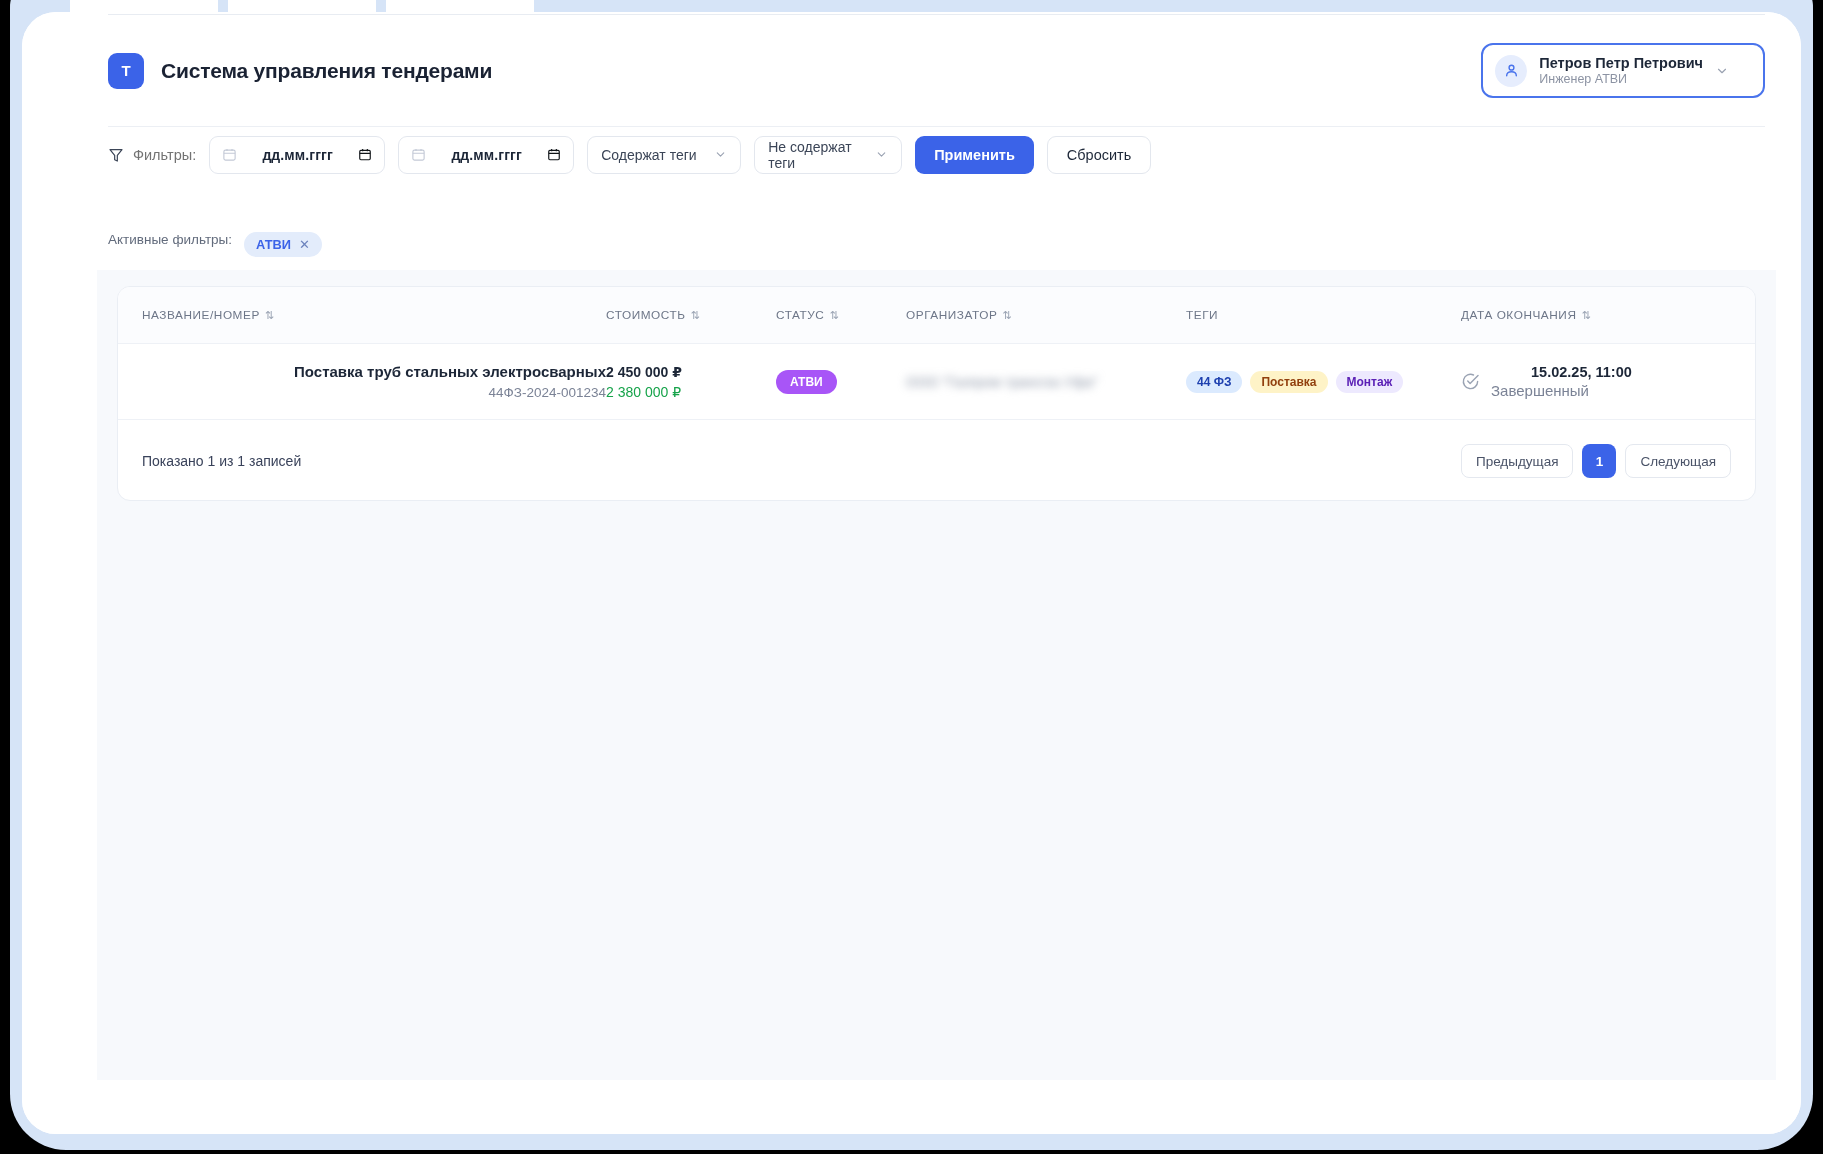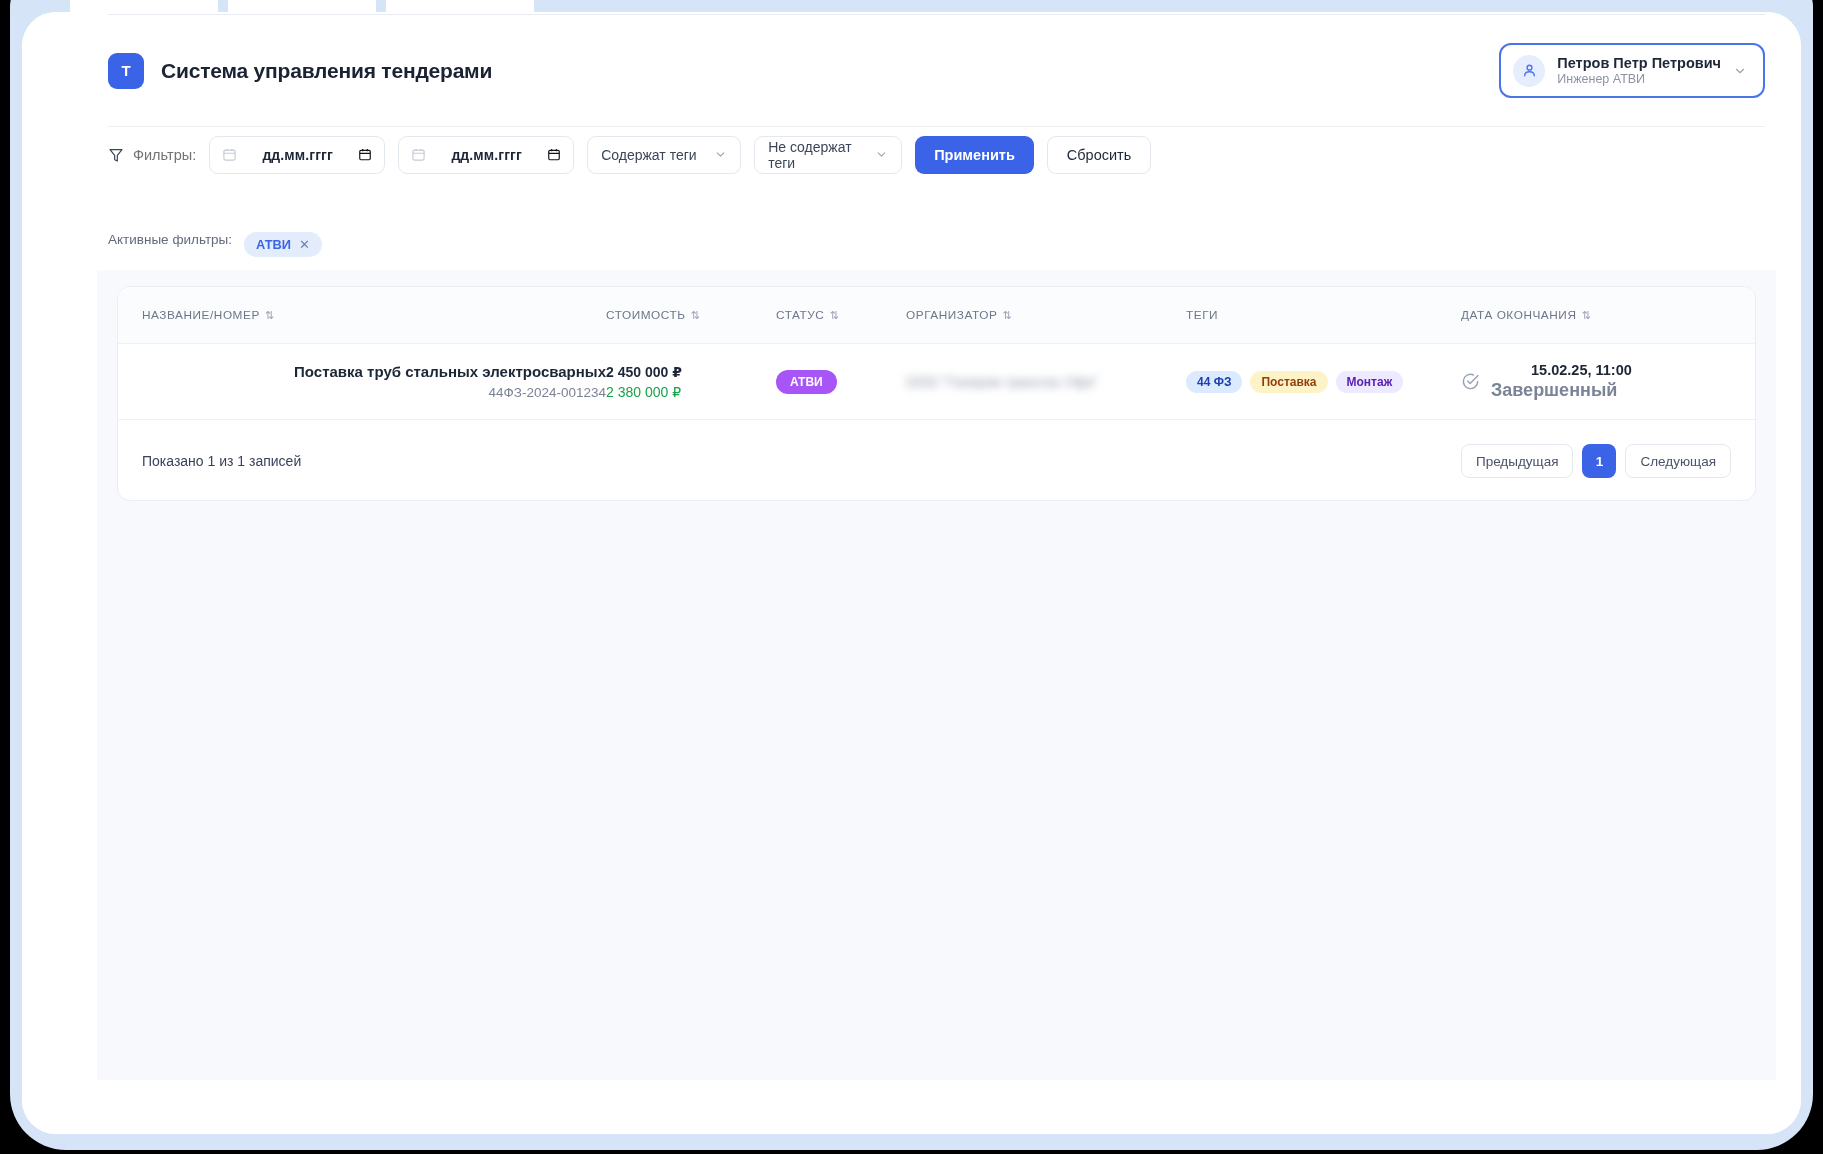--- a/index.html
+++ b/index.html
@@ -66,21 +66,21 @@
   }
   #brand-title {
     font-size: 21px; font-weight: 700; color: #1a2233;
     letter-spacing: -0.2px;
   }
 
   #user-menu {
     display: flex; align-items: center; gap: 12px;
     border: 2px solid #4a74ec;
     border-radius: 12px;
-    padding: 9px 16px 9px 12px;
+    padding: 9px 34px 9px 12px;
     background: #ffffff;
     min-width: 259px;
   }
   #user-avatar {
     width: 32px; height: 32px; border-radius: 50%;
     background: #e6edfd;
     display: flex; align-items: center; justify-content: center;
     flex: none;
   }
   #user-text { flex: 1; line-height: 1.25; }
@@ -215,21 +215,21 @@
   }
   .tag-row { display: flex; align-items: center; gap: 8px; flex-wrap: wrap; }
   .tag {
     border-radius: 999px;
     padding: 4px 11px;
     font-size: 12px; font-weight: 600;
     white-space: nowrap;
   }
   .date-cell { display: flex; align-items: center; gap: 11px; }
   .date-main { font-size: 14.5px; font-weight: 700; color: #1c2637; margin-bottom: 2px; margin-left: 40px; }
-  .date-sub { font-size: 18px; color: #7b8396; font-weight: bold; }
+  .date-sub { font-size: 15px; color: #7b8396; }
 
   #table-footer {
     display: flex; align-items: center; justify-content: space-between;
     height: 82px;
     padding: 0 24px;
   }
   #records-count { font-size: 14px; color: #39425a; }
   #pagination { display: flex; align-items: center; gap: 9px; }
   .pg-btn {
     height: 34px; padding: 5px 14px;

